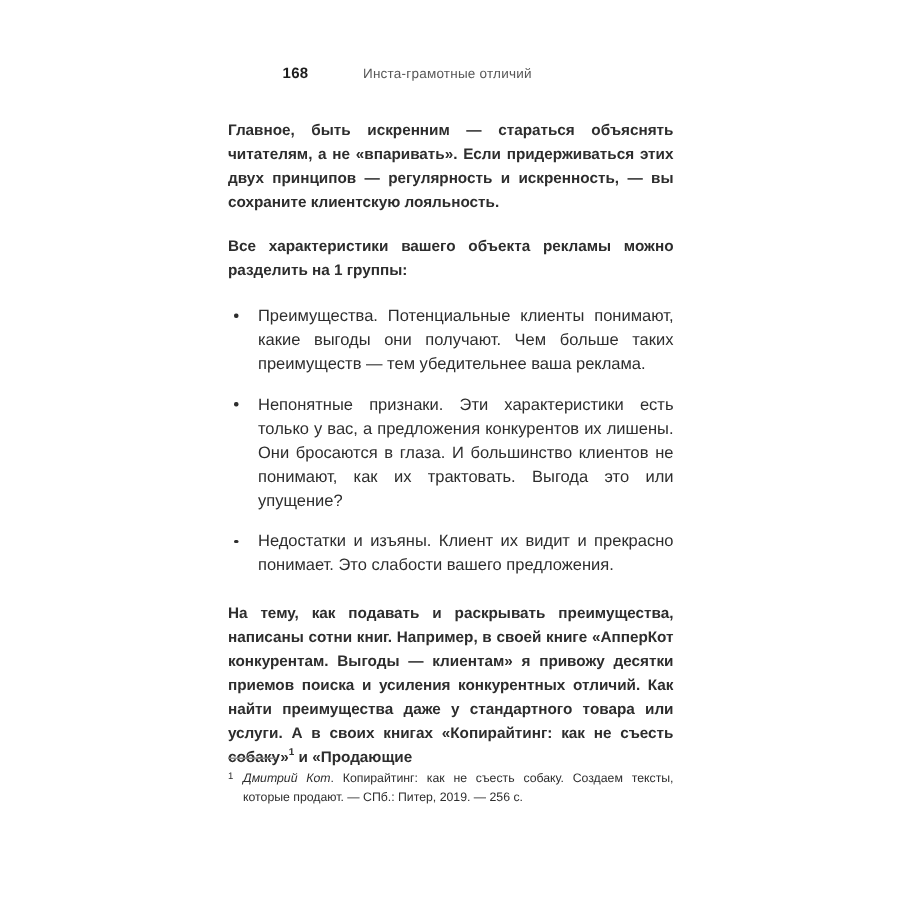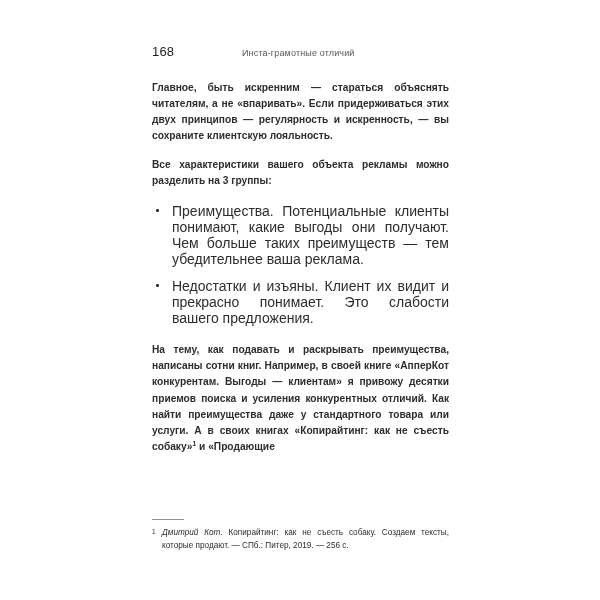--- a/index.html
+++ b/index.html
@@ -27,26 +27,27 @@
   
   .running-head {
     position: absolute;
     left: 152px;
     top: 44px;
     width: 296px;
     display: flex;
     align-items: baseline;
   }
   .folio {
-    font-size: 13px;
-    font-weight: normal;
+    font-size: 10px;
+    font-weight: bold;
     color: #1d1d1d;
     letter-spacing: 0.2px;
     width: 90px;
     flex: 0 0 90px;
+    text-align: center;
   }
   .running-title {
     font-size: 9px;
     color: #575757;
     letter-spacing: 0.15px;
     white-space: nowrap;
   }
 
   
   .column {
@@ -73,21 +74,21 @@
   
   ul.bullets {
     list-style: none;
     margin: 0 0 13px 0;
     padding: 0;
   }
   ul.bullets li {
     position: relative;
     padding-left: 20px;
     margin-bottom: 11px;
-    font-size: 14px;
+    font-size: 11px;
     line-height: 16.1px;
     text-align: justify;
     text-justify: inter-word;
     color: #2d2d2d;
   }
   ul.bullets li:last-child {
     margin-bottom: 16px;
   }
   ul.bullets li .bullet-dot {
     position: absolute;
@@ -102,21 +103,21 @@
   .sup-note {
     font-size: 6.6px;
     vertical-align: super;
     line-height: 0;
   }
 
   
   .footnote-area {
     position: absolute;
     left: 152px;
-    top: 519px;
+    top: 505px;
     width: 297px;
   }
   .footnote-rule {
     width: 32px;
     height: 1px;
     background: #8d8d8d;
     margin: 0 0 6px 0;
   }
   .footnote {
     position: relative;
@@ -146,26 +147,30 @@
 
   <div class="running-head">
     <span class="folio">168</span>
     <span class="running-title">Инста-грамотные отличий</span>
   </div>
 
   <div class="column">
 
     <p class="body-par">Главное, быть искренним — стараться объяснять читателям, а не «впаривать». Если придерживаться этих двух принципов — регулярность и искренность, — вы сохраните клиентскую лояльность.</p>
 
-    <p class="body-par">Все характеристики вашего объекта рекламы можно разделить на 3 группы:</p>
+    <p class="body-par">Все характеристики вашего объекта рекламы можно разделить на 1 группы:</p>
 
     <ul class="bullets">
       <li>
         <span class="bullet-dot"></span>
         <span>Преимущества. Потенциальные клиенты понимают, какие выгоды они получают. Чем больше таких преимуществ — тем убедительнее ваша реклама.</span>
+      </li>
+      <li>
+        <span class="bullet-dot"></span>
+        <span>Непонятные признаки. Эти характеристики есть только у вас, а предложения конкурентов их лишены. Они бросаются в глаза. И большинство клиентов не понимают, как их трактовать. Выгода это или упущение?</span>
       </li>
       <li>
         <span class="bullet-dot"></span>
         <span>Недостатки и изъяны. Клиент их видит и прекрасно понимает. Это слабости вашего предложения.</span>
       </li>
     </ul>
 
     <p class="body-par"><span>На тему, как подавать и раскрывать преимущества, написаны сотни книг. Например, в своей книге «АпперКот конкурентам. Выгоды — клиентам» я привожу десятки приемов поиска и усиления конкурентных отличий. Как найти преимущества даже у стандартного товара или услуги. А в своих книгах «Копирайтинг: как не съесть собаку»</span><span class="sup-note">1</span><span> и «Продающие</span></p>
 
   </div>

